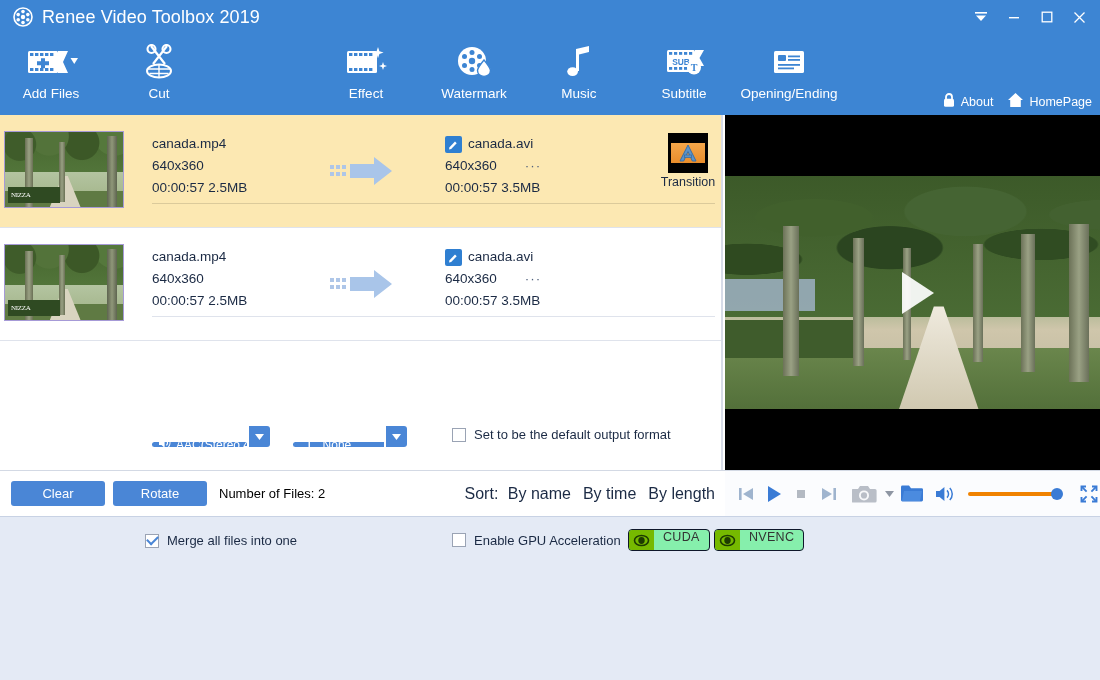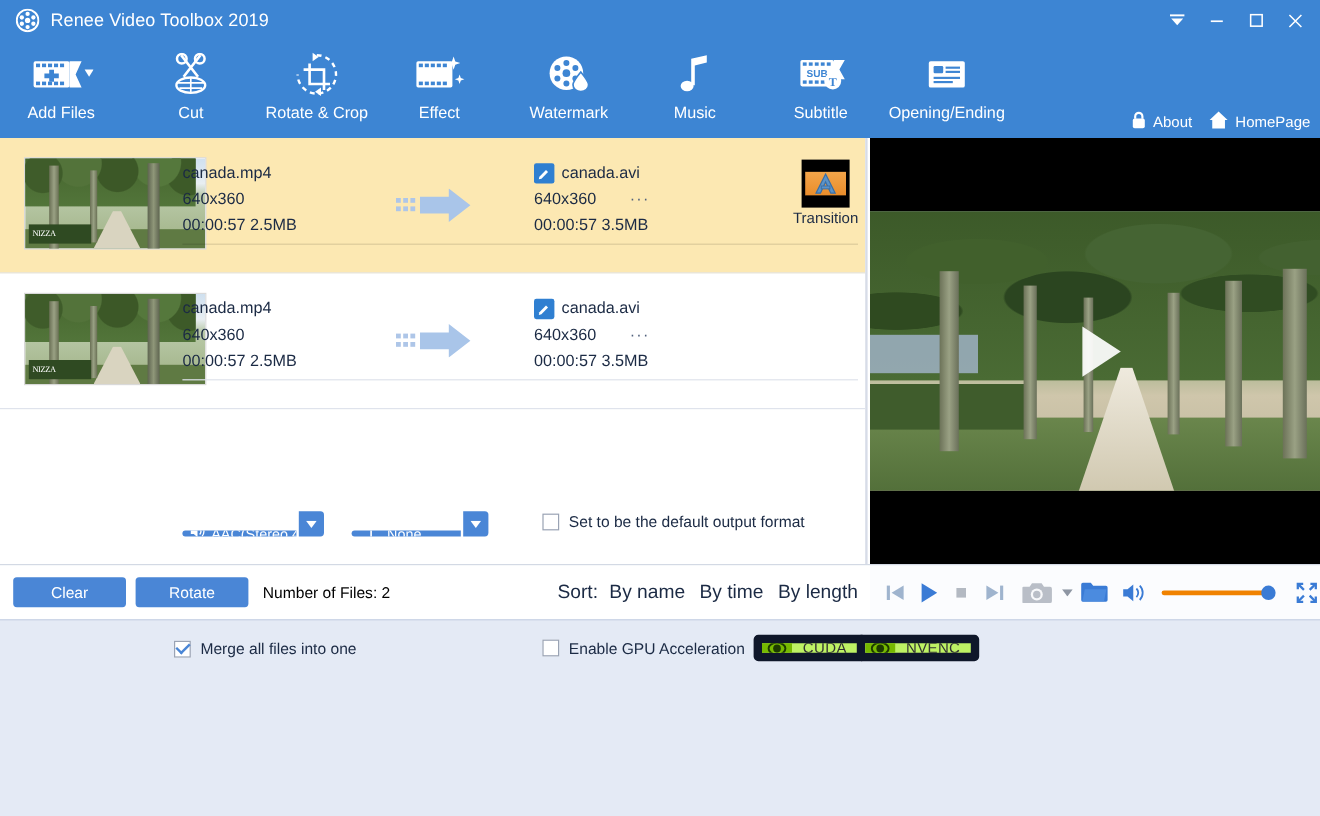--- a/index.html
+++ b/index.html
@@ -23,21 +23,21 @@
   }
   .titlebar {
     position: relative; height: 34px;
     display: flex; align-items: center;
   }
   .app-logo {
     margin-left: 12px; width: 22px; height: 22px;
     display: flex; align-items: center; justify-content: center;
   }
   .app-title {
-    margin-left: 8px; color: #ffffff; font-size: 15px; letter-spacing: .1px;
+    margin-left: 8px; color: #ffffff; font-size: 18px; letter-spacing: .1px;
   }
   .wincontrols {
     position: absolute; right: 4px; top: 0; height: 34px;
     display: flex; align-items: center;
   }
   .wc {
     width: 33px; height: 30px; display: flex; align-items: center; justify-content: center;
     color: #ffffff; cursor: default;
   }
 
@@ -65,22 +65,22 @@
     overflow: hidden;
   }
   .file-row {
     position: relative; width: 721px; height: 113px;
     border-bottom: 1px solid #dfe3ec;
   }
   .file-row.selected { background: #fce8b2; }
   .file-row.normal   { background: #ffffff; }
 
   .thumb {
-    position: absolute; left: 20px; top: 16px; width: 152px; height: 77px;
-    background: #ffffff; overflow: hidden; border: 1px solid rgba(0,0,0,.15);
+    position: absolute; left: 4px; top: 16px; width: 120px; height: 77px;
+    background: #c4b5fd; overflow: hidden; border: 1px solid rgba(0,0,0,.15);
   }
   .thumb-sky   { position:absolute; left:0; top:0; width:100%; height:100%; background:linear-gradient(#cfe0ef 0%, #e8eef2 28%, #b9c9a8 42%, #9fb184 100%); }
   .thumb-tree  { position:absolute; background:#4d6b34; }
   .thumb-canopy{ position:absolute; left:-6px; top:-6px; width:148px; height:46px;
                  background:radial-gradient(circle at 14% 40%, #3f5c2a 0 16px, transparent 17px),
                             radial-gradient(circle at 34% 22%, #53733a 0 19px, transparent 20px),
                             radial-gradient(circle at 56% 36%, #3c5827 0 17px, transparent 18px),
                             radial-gradient(circle at 78% 20%, #55783c 0 20px, transparent 21px),
                             radial-gradient(circle at 96% 40%, #3d5a28 0 18px, transparent 19px),
                             linear-gradient(#44632c, #52753a); }
@@ -207,22 +207,22 @@
     position: absolute; left: 0; top: 516px; width: 1100px; height: 164px;
     background: #e4eaf5; border-top: 1px solid #c8d2e4;
   }
   .opt-row {
     position: absolute; left: 0; top: 10px; width: 790px; height: 26px;
     display: flex; align-items: center; font-size: 13px; color: #1b2a44;
   }
   .chk-merge { position: absolute; left: 145px; display: flex; align-items: flex-end; gap: 8px; cursor: default; }
   .chk-gpu   { position: absolute; left: 452px; display: flex; align-items: center; gap: 8px; cursor: default; }
   .badge {
-    position: absolute; height: 22px; display: flex; align-items: center;
-    border: 7px solid #0f172a; border-radius: 4px; background: #bef264; overflow: hidden;
+    position: absolute; height: 22px; display: flex; align-items: flex-start;
+    border: 1px solid #0f172a; border-radius: 4px; background: #86efac; overflow: hidden;
   }
   .badge .bico { width: 25px; height: 20px; background: #76b900; display: flex; align-items: center; justify-content: center; }
   .badge .btxt { padding: 0 9px; font-size: 12.5px; color: #333; font-family: "Liberation Sans", sans-serif; letter-spacing: .3px; }
   .badge-cuda { left: 628px; }
   .badge-nvenc { left: 714px; }
 </style>
 </head>
 <body>
 
 <div id="app">
@@ -301,32 +301,20 @@
             <path d="M12 2 L26 20 M28 2 L14 20" stroke="#fff" stroke-width="2.2" fill="none"></path>
             <circle cx="12.5" cy="5" r="4" fill="none" stroke="#fff" stroke-width="2.1"></circle>
             <circle cx="27.5" cy="5" r="4" fill="none" stroke="#fff" stroke-width="2.1"></circle>
             <ellipse cx="20" cy="27" rx="12" ry="6.4" fill="none" stroke="#fff" stroke-width="2"></ellipse>
             <path d="M9 25 L31 25 M10.5 29.5 L29.5 29.5 M20 21 L20 33" stroke="#fff" stroke-width="1.4"></path>
           </svg>
         </div>
         <div class="tlabel">Cut</div>
       </div>
 
-      <div class="tool" style="left:209px;">
-        <div class="ticon">
-          <svg width="40" height="38" viewBox="0 0 40 38">
-            <path d="M20 3 A16 16 0 1 1 4 19" stroke="#fff" stroke-width="2" fill="none" stroke-dasharray="4 3.4"></path>
-            <path d="M16.5 1 L21.5 4.5 L16.5 8 Z" fill="#fff"></path>
-            <path d="M23.5 37 L18.5 33.5 L23.5 30 Z" fill="#fff"></path>
-            <path d="M14 10 L14 27 L31 27" stroke="#fff" stroke-width="2.2" fill="none"></path>
-            <path d="M9 15 L26 15 L26 32" stroke="#fff" stroke-width="2.2" fill="none"></path>
-          </svg>
-        </div>
-        <div class="tlabel">Rotate &amp; Crop</div>
-      </div>
 
       <div class="tool" style="left:311px;">
         <div class="ticon">
           <svg width="44" height="34" viewBox="0 0 44 34">
             <rect x="3" y="6" width="30" height="22" rx="1.5" fill="#fff"></rect>
             <g fill="#3d85d3">
               <rect x="5" y="8" width="3.4" height="3"></rect>
                 <rect x="10" y="8" width="3.4" height="3"></rect>
               <rect x="15" y="8" width="3.4" height="3"></rect>
                 <rect x="20" y="8" width="3.4" height="3"></rect>

